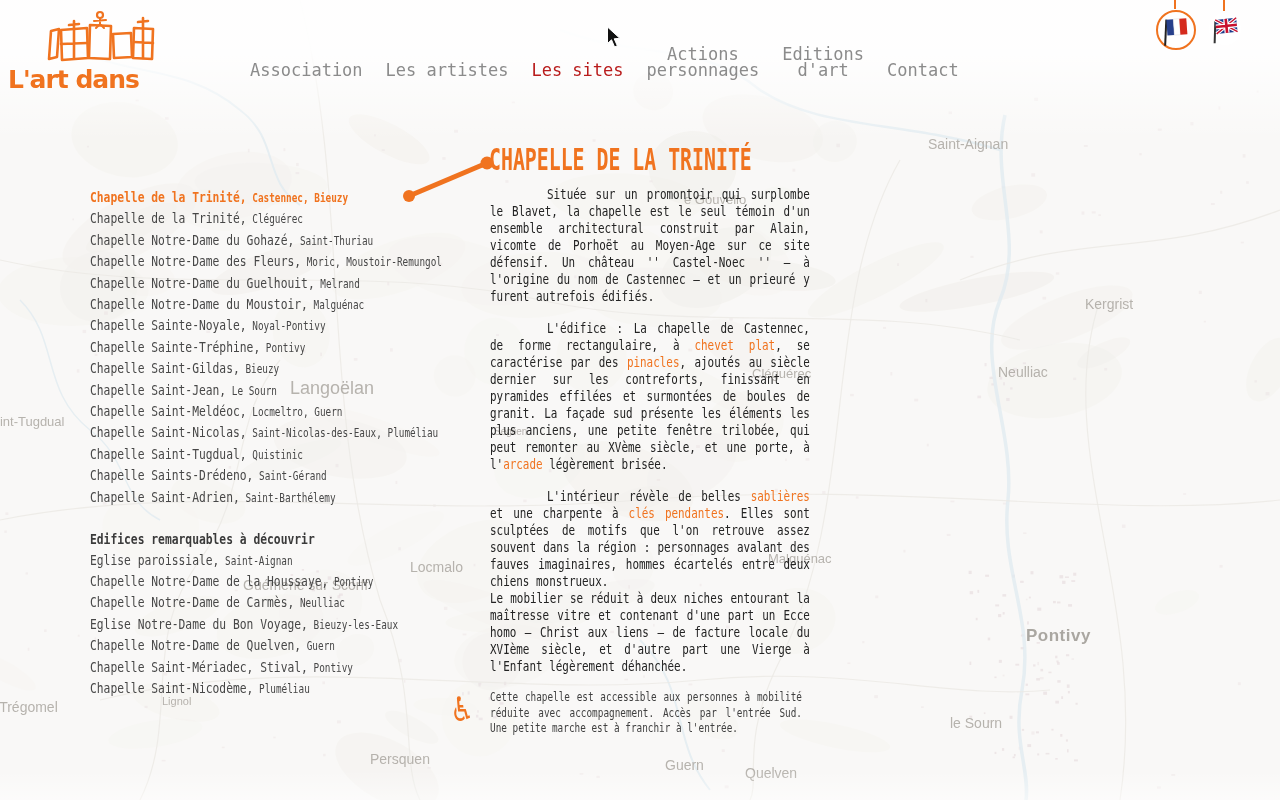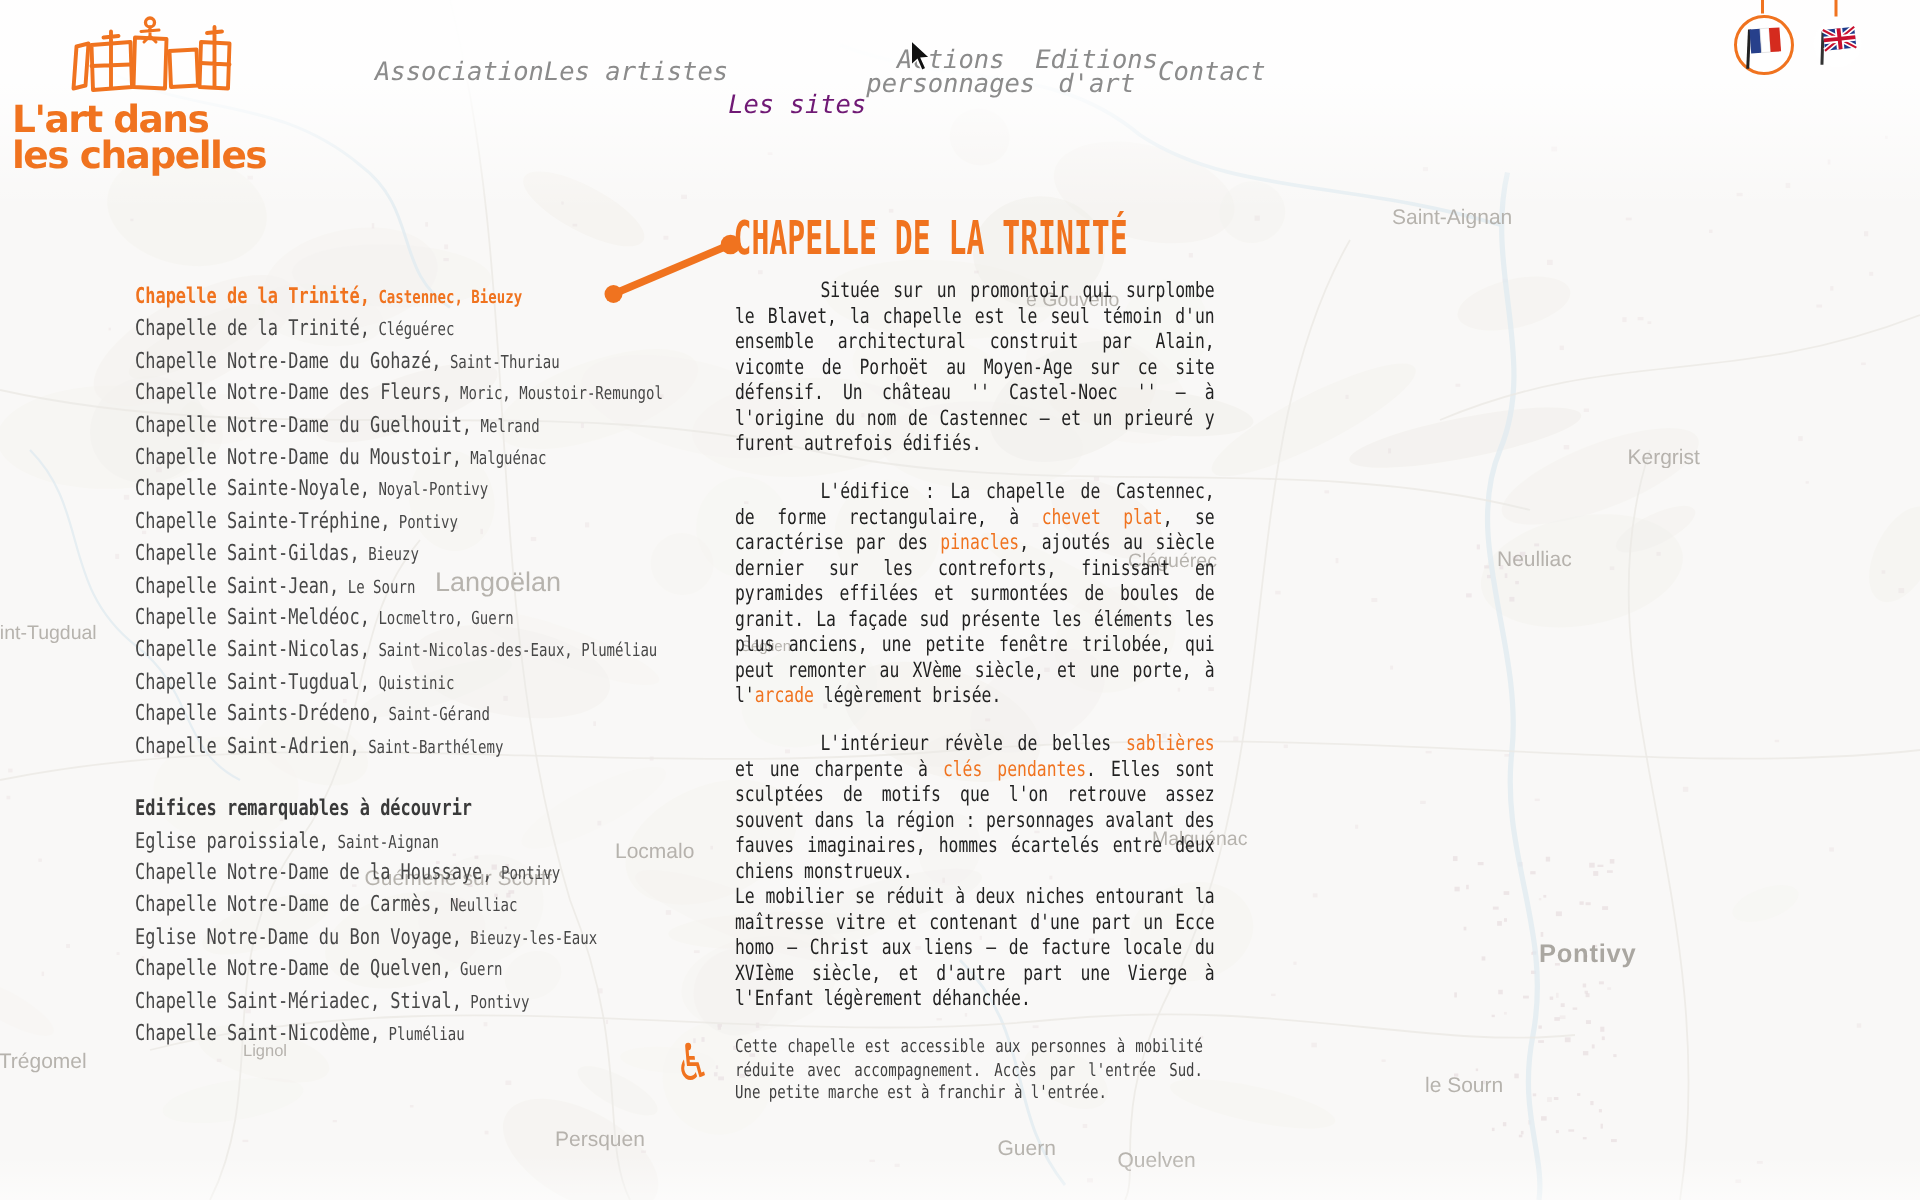--- a/index.html
+++ b/index.html
@@ -19,24 +19,24 @@
   #fade-top{position:absolute;top:0;left:0;width:1280px;height:140px;z-index:3;
     background:linear-gradient(rgba(255,255,255,.92) 35%,rgba(255,255,255,0));}
   #fade-bottom{position:absolute;bottom:0;left:0;width:1280px;height:30px;z-index:3;
     background:linear-gradient(rgba(255,255,255,0),rgba(255,255,255,.5));}
 
   
   #logo{position:absolute;left:8px;top:6px;width:190px;z-index:6;cursor:pointer;}
   #logo-drawing{display:block;margin:4px auto 0 auto;}
   #logo-text{font-family:"DejaVu Sans",sans-serif;font-weight:bold;
     color:#f0731f;font-size:25px;line-height:24px;letter-spacing:-1px;margin-top:2px;}
-  #main-nav{position:absolute;left:250px;top:18px;z-index:6;display:flex;align-items:center;font-style:italic;}
+  #main-nav{position:absolute;left:250px;top:18px;z-index:6;display:flex;gap:23px;align-items:flex-end;}
   .nav-item{font-size:17px;line-height:16px;color:#8b8b8b;white-space:pre-line;
     text-align:center;cursor:pointer;}
-  .nav-item.active{color:#701a75;margin-top:44px;}
+  .nav-item.active{color:#b91c1c;margin-top:44px;}
   #lang{position:absolute;left:1140px;top:0;width:140px;height:60px;z-index:6;}
   .flag-string{position:absolute;width:2px;background:#f0731f;top:0;}
   .flag-btn{position:absolute;border:none;padding:0;background:transparent;cursor:pointer;}
 
   
   #site-list{position:absolute;left:90px;top:187px;width:480px;z-index:6;
     transform:scaleX(0.78);transform-origin:0 0;}
   .list-item{line-height:20.4px;white-space:nowrap;color:#474747;cursor:pointer;}
   .list-item .chapel-name{font-size:14.5px;}
   .list-item .chapel-location{font-size:12px;}
@@ -462,21 +462,20 @@
     <path d="M43,15 L64,16 L63,49 L42,48 Z"></path>
     <circle cx="53" cy="5" r="3" stroke-width="2.2"></circle>
     <path d="M53,8 L53,14 M47,11 L59,10 M53,14 L49,18 M53,14 L57,18" stroke-width="2"></path>
     <path d="M66,24 L84,23 L85,47 L67,48 Z"></path>
     <path d="M87,18 L106,19 L105,49 L86,48 Z"></path>
     <path d="M96,18 L96,48 M87,32 L106,33"></path>
     <path d="M96,8 L96,17 M91,12 L101,11"></path>
   </svg>
   <div id="logo-text">
     <div>L'art dans</div>
-    <div>les chapelles</div>
   </div>
 </div>
 
 <nav id="main-nav">
     <div class="nav-item">Association</div>
     <div class="nav-item">Les artistes</div>
     <div class="nav-item active">Les sites</div>
     <div class="nav-item">Actions
 personnages</div>
     <div class="nav-item">Editions

